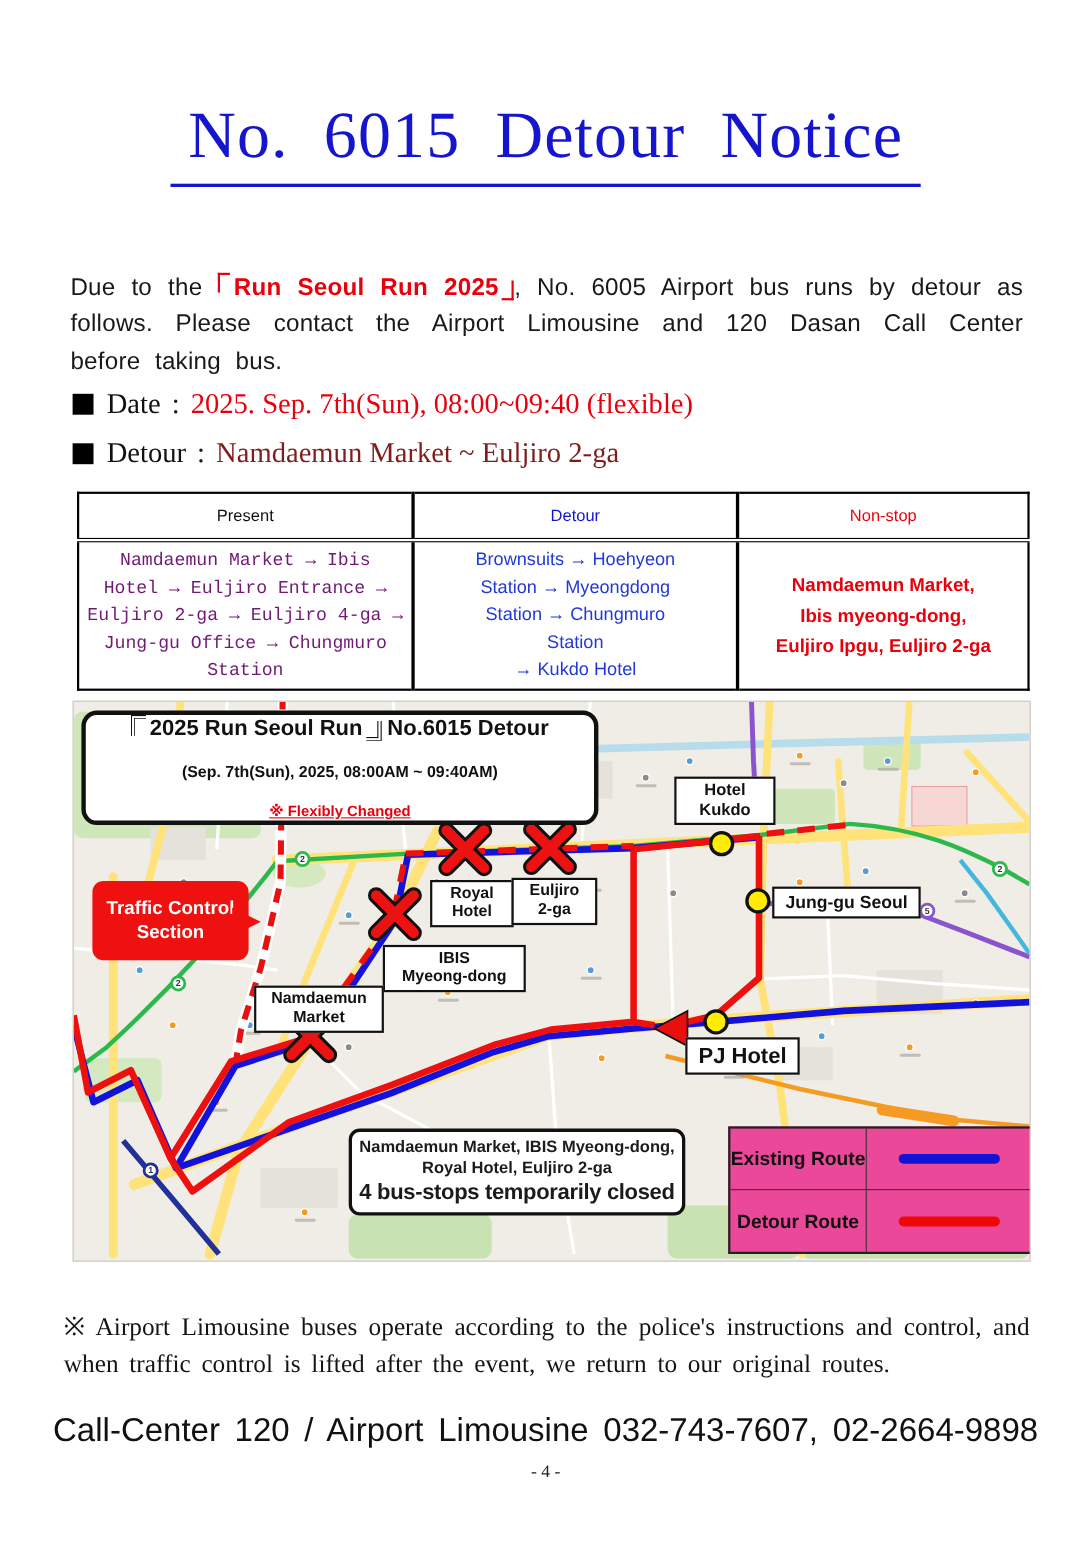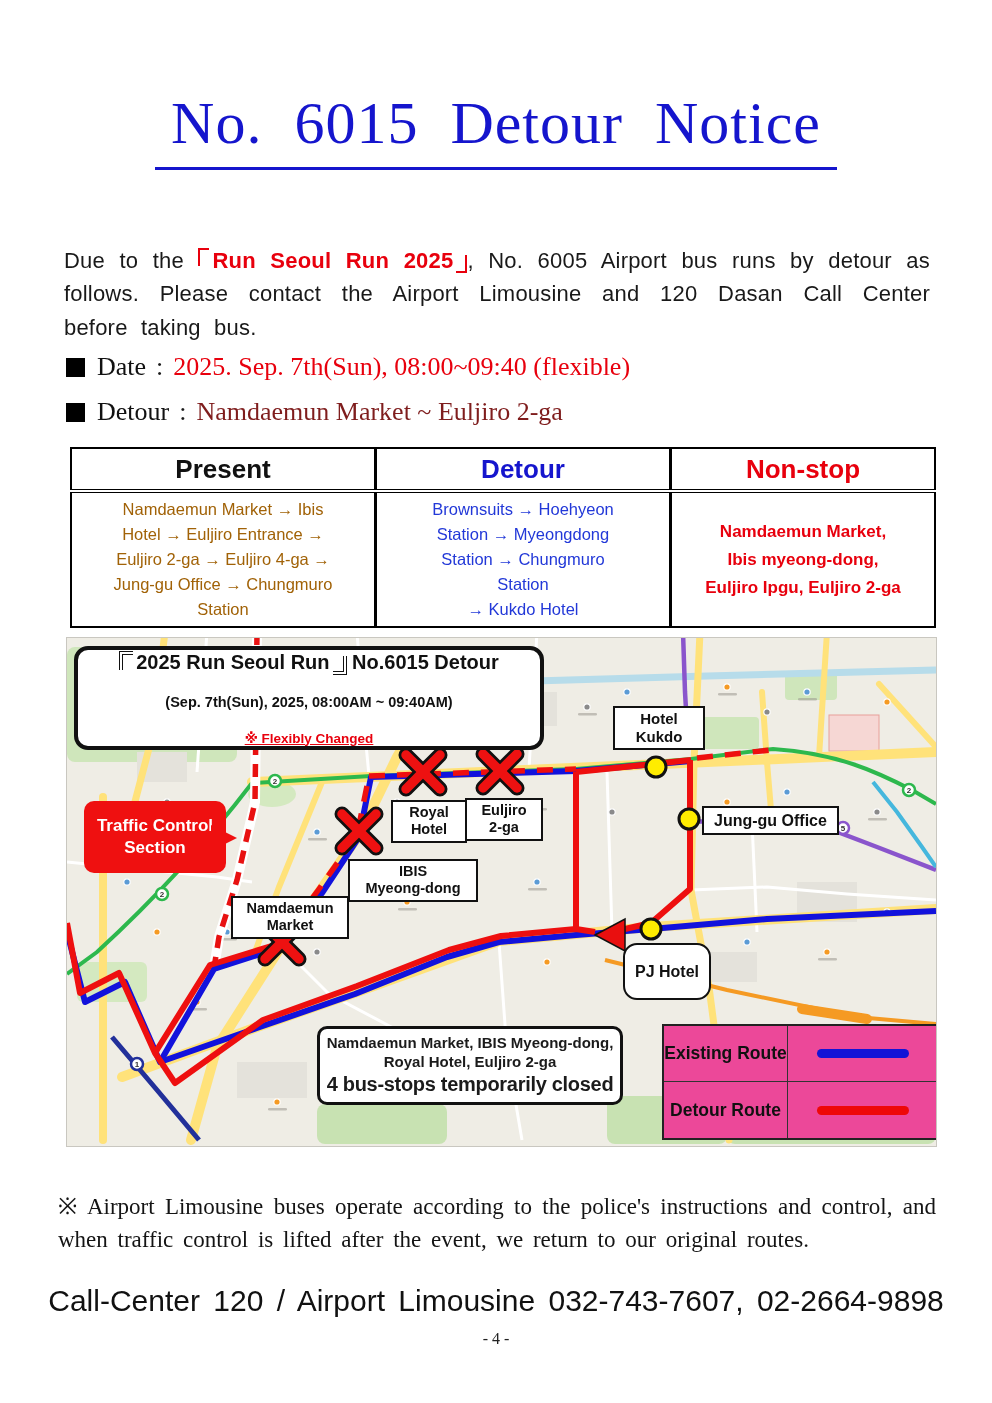--- a/index.html
+++ b/index.html
@@ -26,30 +26,30 @@
   .bullet-row{display:flex;align-items:center;margin-bottom:15px;}
   .sq{width:19px;height:19px;background:#000;margin-right:12px;flex:0 0 auto;}
   .b-label{color:#111;}
   .b-sep{margin:0 10px;}
   .date-val{color:#e8000d;}
   .detour-val{color:#7f1d1d;}
 
   
   table.detour-table{position:absolute;top:447px;left:70px;width:850px;border-collapse:collapse;
         border:2px solid #000;table-layout:fixed;background:#fff;}
-  .detour-table th{font-size:26px;font-weight:bold;height:38px;border-bottom:4px double #000;}
+  .detour-table th{font-size:15px;font-weight:normal;height:38px;border-bottom:4px double #000;}
   .detour-table td{font-size:16.5px;line-height:25px;text-align:center;vertical-align:middle;
                    height:129px;padding:2px 6px;white-space:pre-line;}
   .col-present{width:300px;}
   .col-detour{width:290px;border-left:3px solid #000;border-right:3px solid #000;}
   .col-nonstop{width:260px;}
   th.col-present{color:#111;}
   th.col-detour{color:#1515cd;}
   th.col-nonstop{color:#e8000d;}
-  td.col-present{color:#a16207;}
+  td.col-present{color:#701a75;font-family:Liberation Mono, monospace;}
   td.col-detour{color:#2238d8;}
   td.col-nonstop{color:#e8000d;font-weight:bold;font-size:17px;line-height:28px;}
 
   
   .map{position:absolute;top:637px;left:66px;width:869px;height:508px;background:#efede5;
        border:1px solid #c9c7c0;overflow:hidden;}
   .map svg{position:absolute;left:0;top:0;}
   .map-label{position:absolute;background:#fff;border:2.5px solid #111;color:#111;
              font-weight:bold;text-align:center;white-space:pre-line;line-height:1.2;
              padding:2px 7px;font-size:14.5px;z-index:6;}
@@ -344,22 +344,22 @@
       <div class="mt1"><span class="dbr open"></span><span>2025 Run Seoul Run</span><span class="dbr close"></span><span> No.6015 Detour</span></div>
       <div class="mt2">(Sep. 7th(Sun), 2025, 08:00AM ~ 09:40AM)</div>
       <div class="mt3">※ Flexibly Changed</div>
     </div>
 
     <div class="bubble">Traffic Control
 Section</div>
 
     <div class="map-label" style="left:546px;top:68px;width:74px;font-size:15px;">Hotel
 Kukdo</div>
-    <div class="map-label" style="left:635px;top:168px;font-size:16px;padding:3px 10px;">Jung-gu Office</div>
-    <div class="map-label" style="left:556px;top:305px;font-size:16px;padding:17px 10px;border-radius:14px;">PJ Hotel</div>
+    <div class="map-label" style="left:635px;top:168px;font-size:16px;padding:3px 10px;">Jung-gu Seoul</div>
+    <div class="map-label" style="left:556px;top:305px;font-size:20px;padding:3px 10px;">PJ Hotel</div>
     <div class="map-label" style="left:324px;top:162px;width:58px;">Royal
 Hotel</div>
     <div class="map-label" style="left:398px;top:160px;width:60px;">Euljiro
 2-ga</div>
     <div class="map-label" style="left:281px;top:221px;width:112px;">IBIS
 Myeong-dong</div>
     <div class="map-label" style="left:164px;top:258px;width:100px;">Namdaemun
 Market</div>
 
     <div class="closed-box">

